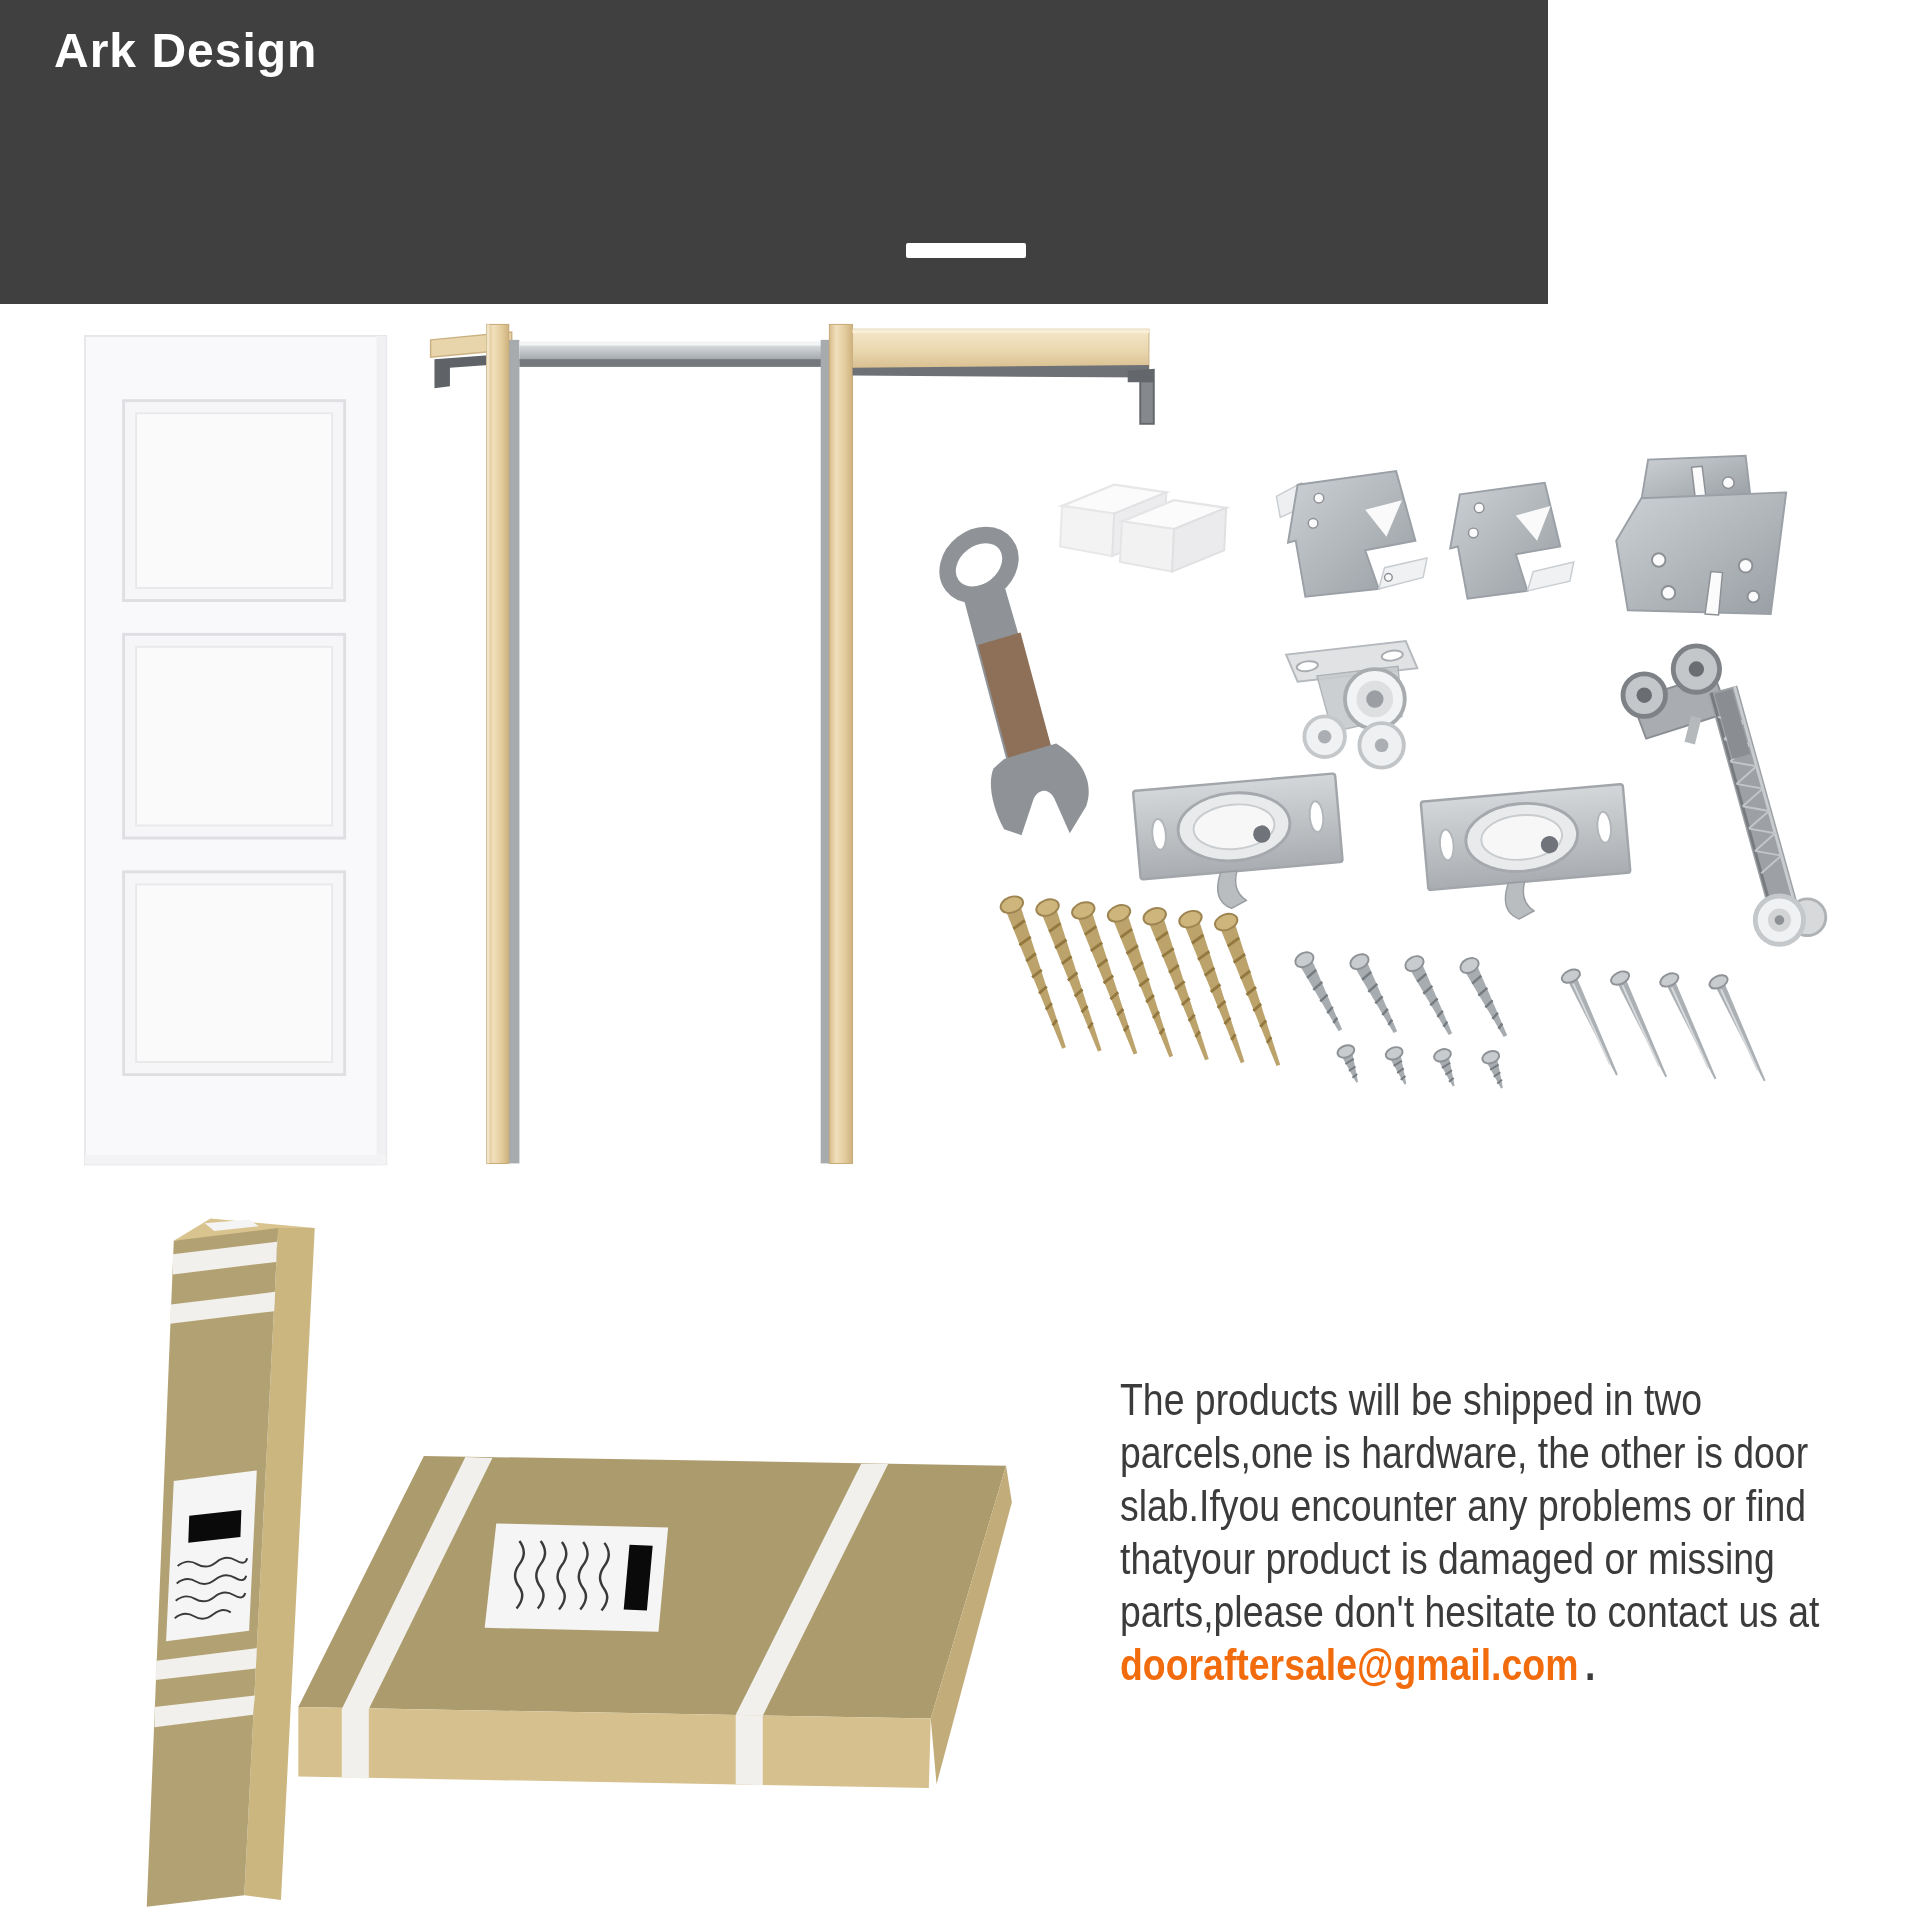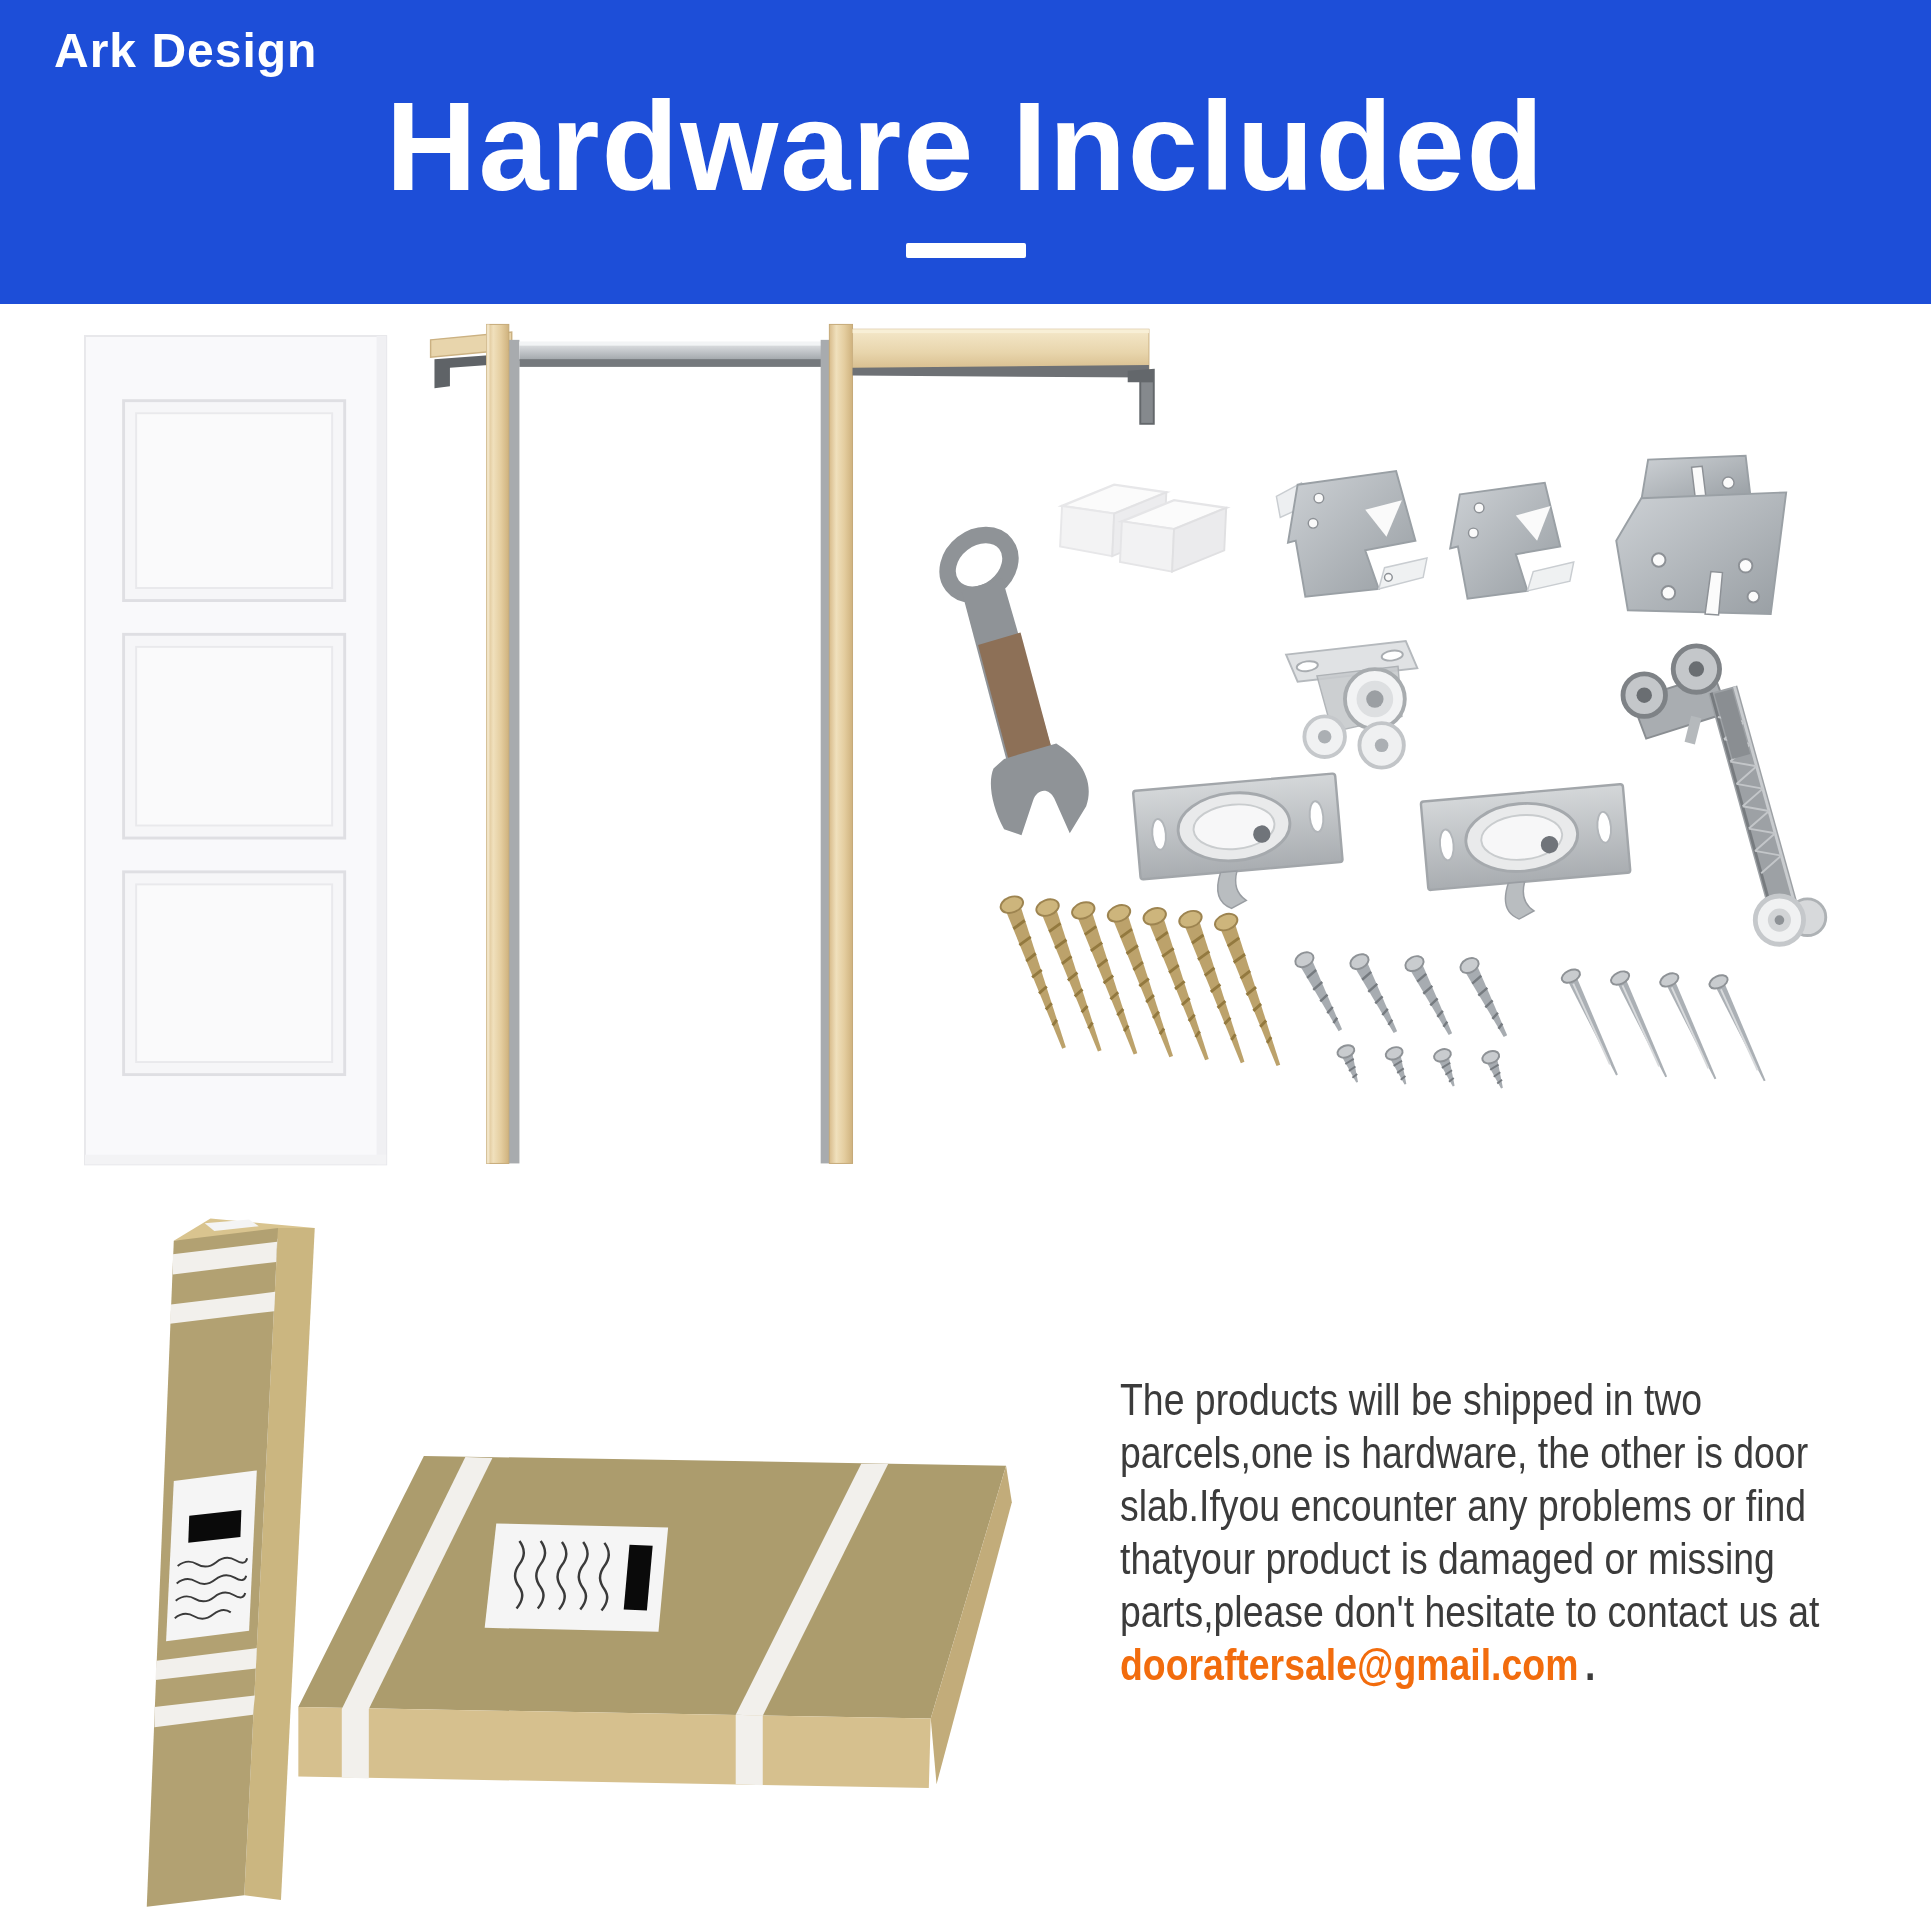--- a/index.html
+++ b/index.html
@@ -1,19 +1,19 @@
 <!DOCTYPE html>
 <html><head>
 <meta charset="utf-8">
 <style>
   html,body{margin:0;padding:0;background:#fff;}
   .page{position:relative;width:1931px;height:1931px;background:#ffffff;overflow:hidden;
         font-family:"Liberation Sans", sans-serif;}
   
-  .banner{position:absolute;left:0;top:0;width:1931px;height:304px;background:#1d4ed8;}
+  .banner{position:absolute;left:0;top:0;width:1548px;height:304px;background:#404040;}
   .logo{position:absolute;left:54px;top:23px;font-size:48px;font-weight:bold;color:#ffffff;
         letter-spacing:1px;}
   .title{position:absolute;left:0;top:81px;width:1931px;text-align:center;font-size:126px;
          line-height:1.05;font-weight:bold;color:#ffffff;letter-spacing:1.9px;}
   .title-dash{position:absolute;left:906px;top:243px;width:120px;height:14.5px;background:#ffffff;
               border-radius:1.9px;}
   
   svg.art{position:absolute;left:0;top:0;}
   
   .note{position:absolute;left:1072px;top:1373px;width:830px;color:#3B3B3B;margin-left:48px;}
@@ -22,21 +22,20 @@
   .note-email{color:#F26C0D;font-weight:bold;}
   .note-period{color:#3B3B3B;font-weight:bold;margin-left:7.7px;}
 </style>
 </head>
 <body>
 
 <div class="page">
 
   <div class="banner">
     <div class="logo">Ark Design</div>
-    <div class="title">Hardware Included</div>
     <div class="title-dash"></div>
   </div>
 
   <svg class="art" width="1931" height="1931" viewBox="0 0 2000 2000">
     <defs>
       <linearGradient id="woodV" x1="0" y1="0" x2="1" y2="0">
         <stop offset="0" stop-color="#D8BC8C"></stop>
           <stop offset="0.3" stop-color="#F0E0BC"></stop>
         <stop offset="0.65" stop-color="#E4CD9F"></stop>
           <stop offset="1" stop-color="#CFB27E"></stop>

